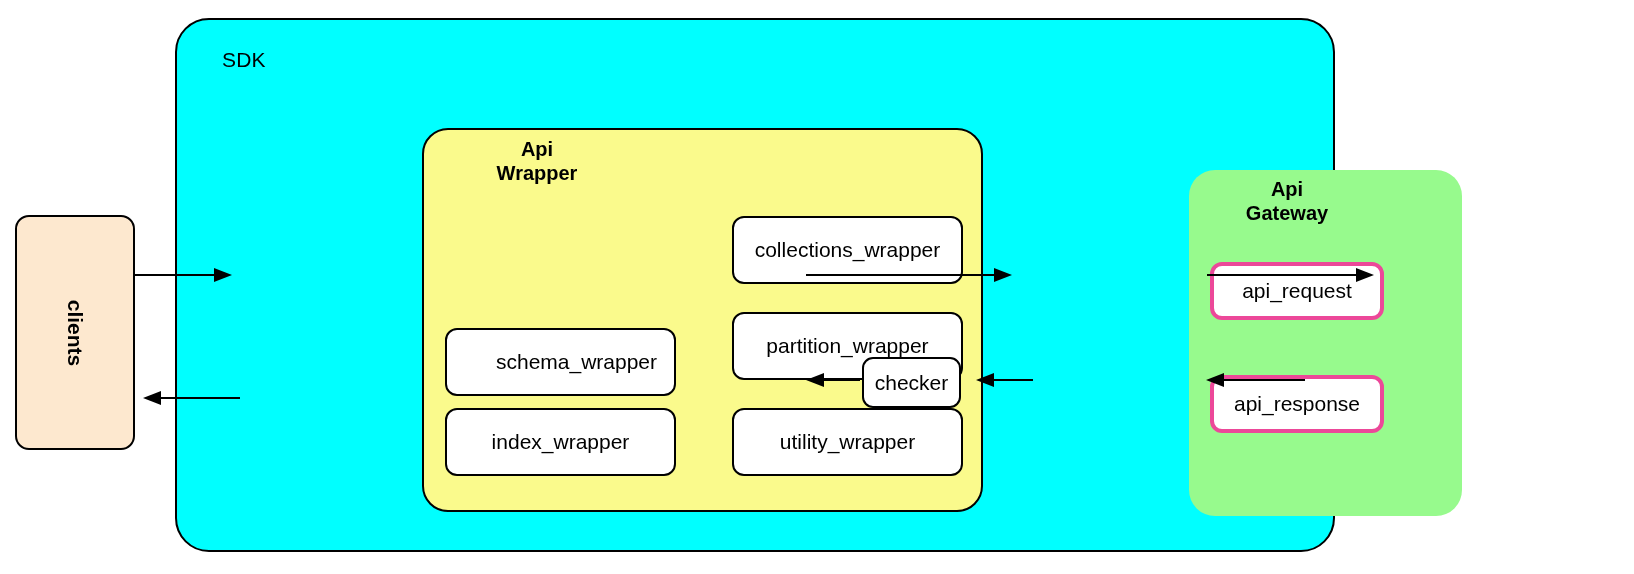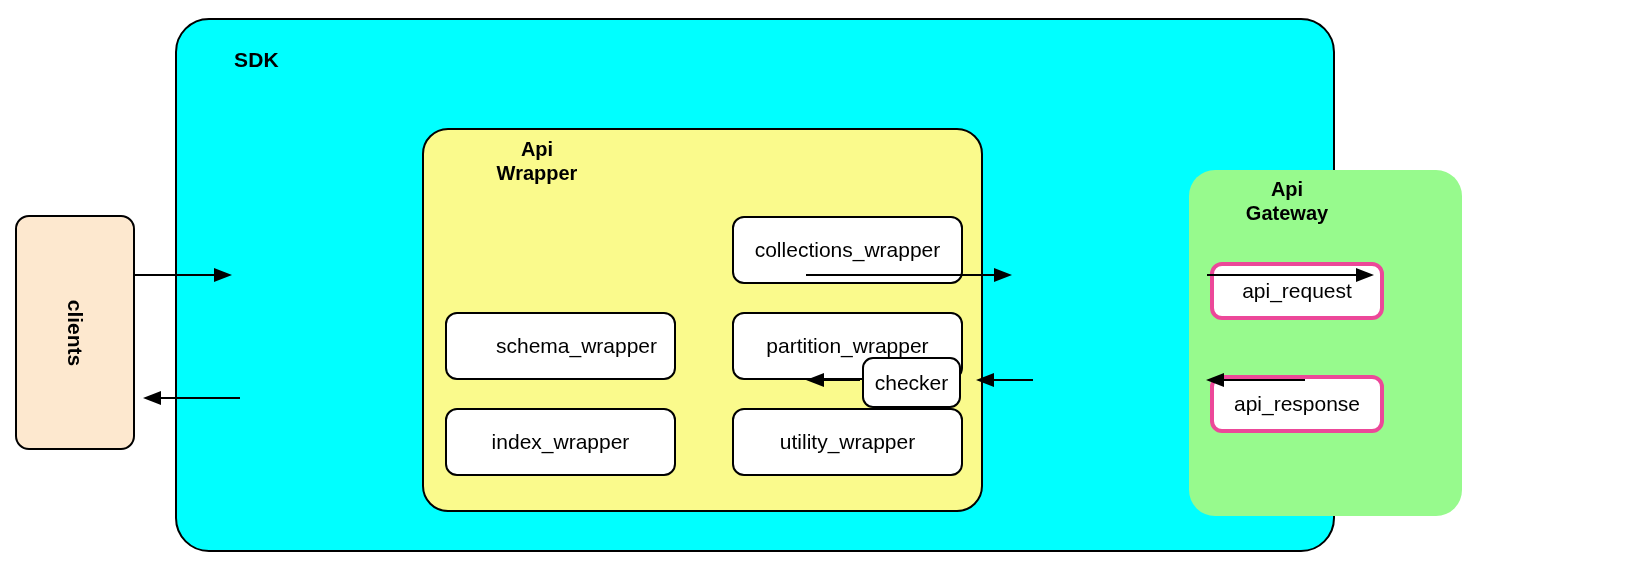--- a/index.html
+++ b/index.html
@@ -33,23 +33,23 @@
   #sdk-container {
     left: 175px; top: 18px;
     width: 1160px; height: 534px;
     background: #00ffff;
     border-radius: 34px;
     border: 2px solid #000000;
     display: block;
   }
   #sdk-label {
     position: absolute;
-    left: 57px; top: 28px;
-    font-size: 21px;
-    font-weight: bold;
+    left: 45px; top: 28px;
+    font-size: 21px;
+    font-weight: normal;
     letter-spacing: 0.2px;
   }
 
   #api-wrapper-container {
     position: absolute;
     left: 245px; top: 108px;
     width: 561px; height: 384px;
     background: #fafa8c;
     border: 2px solid #000000;
     border-radius: 26px;
@@ -159,21 +159,21 @@
 
   <div id="sdk-container" class="box">
     <div id="sdk-label">SDK</div>
 
     <div id="api-wrapper-container">
       <div id="api-wrapper-label">Api
 Wrapper</div>
 
       <div class="wrapper-cell" style="left:308px; top:86px; width:231px; height:68px;">collections_wrapper</div>
 
-      <div class="wrapper-cell" style="left:21px; top:182px; width:231px; height:68px;padding-left:32px;">schema_wrapper</div>
+      <div class="wrapper-cell" style="left:21px; top:198px; width:231px; height:68px;padding-left:32px;">schema_wrapper</div>
       <div class="wrapper-cell" style="left:308px; top:182px; width:231px; height:68px;">partition_wrapper</div>
 
       <div class="wrapper-cell" style="left:308px; top:278px; width:231px; height:68px;">utility_wrapper</div>
       <div class="wrapper-cell" style="left:21px; top:278px; width:231px; height:68px;">index_wrapper</div>
     </div>
 
     <div class="box" id="checker-node-inner" style="left:685px; top:337px; width:99px; height:51px; background:#ffffff; border-radius:11px; font-size:21px;">checker</div>
 
     <div id="api-gateway-container">
       <div id="api-gateway-label">Api

